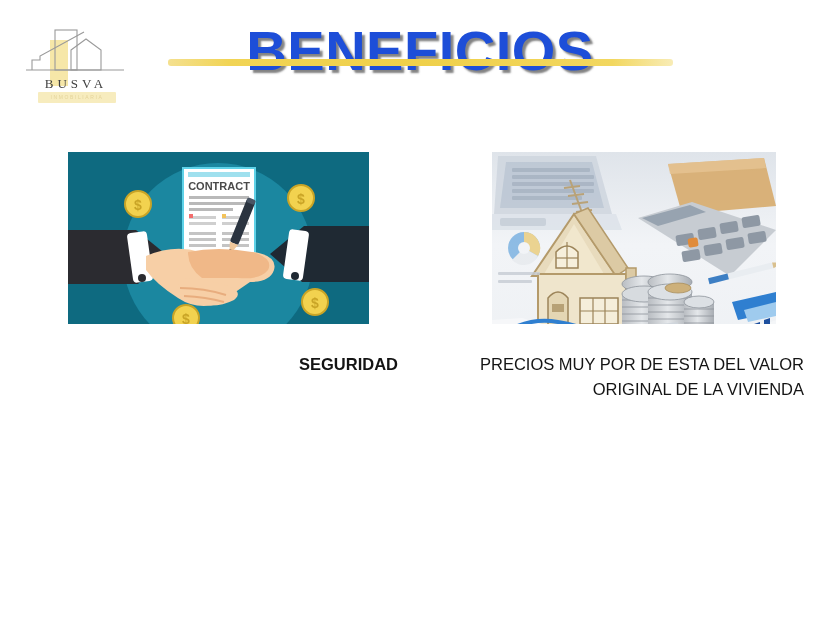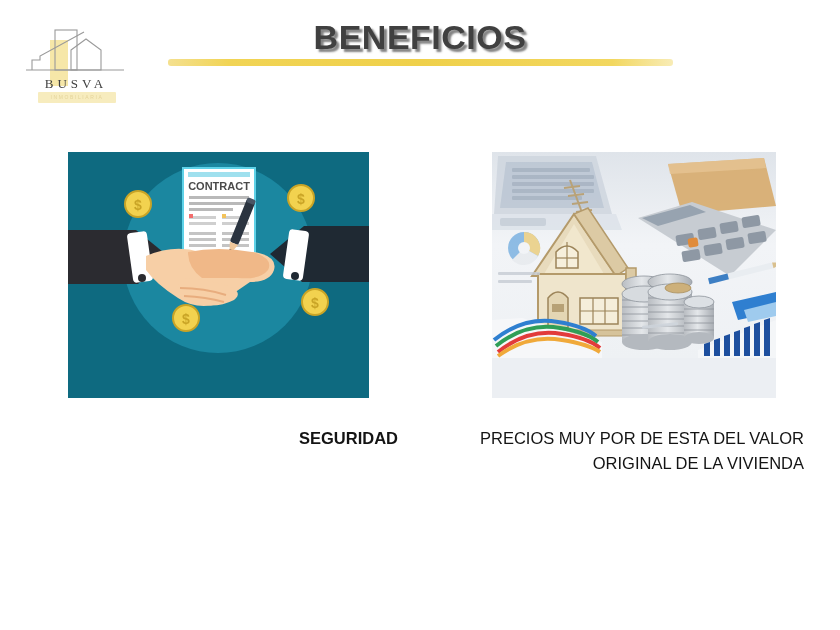--- a/index.html
+++ b/index.html
@@ -72,24 +72,24 @@
     overflow: hidden;
   }
 
   
   .title {
     position: absolute;
     left: 170px;
     top: 18px;
     width: 500px;
     text-align: center;
-    font-size: 34px;
+    font-size: 56px;
     font-weight: bold;
     letter-spacing: 0.5px;
-    color: #404040;
+    color: #1d4ed8;
     text-shadow: 3px 3px 2px rgba(90,90,90,0.75);
   }
   .title-rule {
     position: absolute;
     left: 168px;
     top: 59px;
     width: 505px;
     height: 7px;
     background: linear-gradient(90deg, #f4e08f 0%, #f1d455 12%, #efd04a 50%, #f2d75f 88%, #f8ecb6 100%);
     border-radius: 3px;
@@ -98,21 +98,21 @@
   
   .col {
     position: absolute;
     top: 152px;
   }
   .col-left  { left: 68px;  width: 301px; }
   .col-right { left: 492px; width: 284px; }
 
   .figure {
     width: 100%;
-    height: 246px;
+    height: 172px;
     position: relative;
     overflow: hidden;
     background: #0f6b80;
   }
 
   
   .fig1 { background: #0e6a80; }
 
   
   .fig2 { background: #eceff3; }

